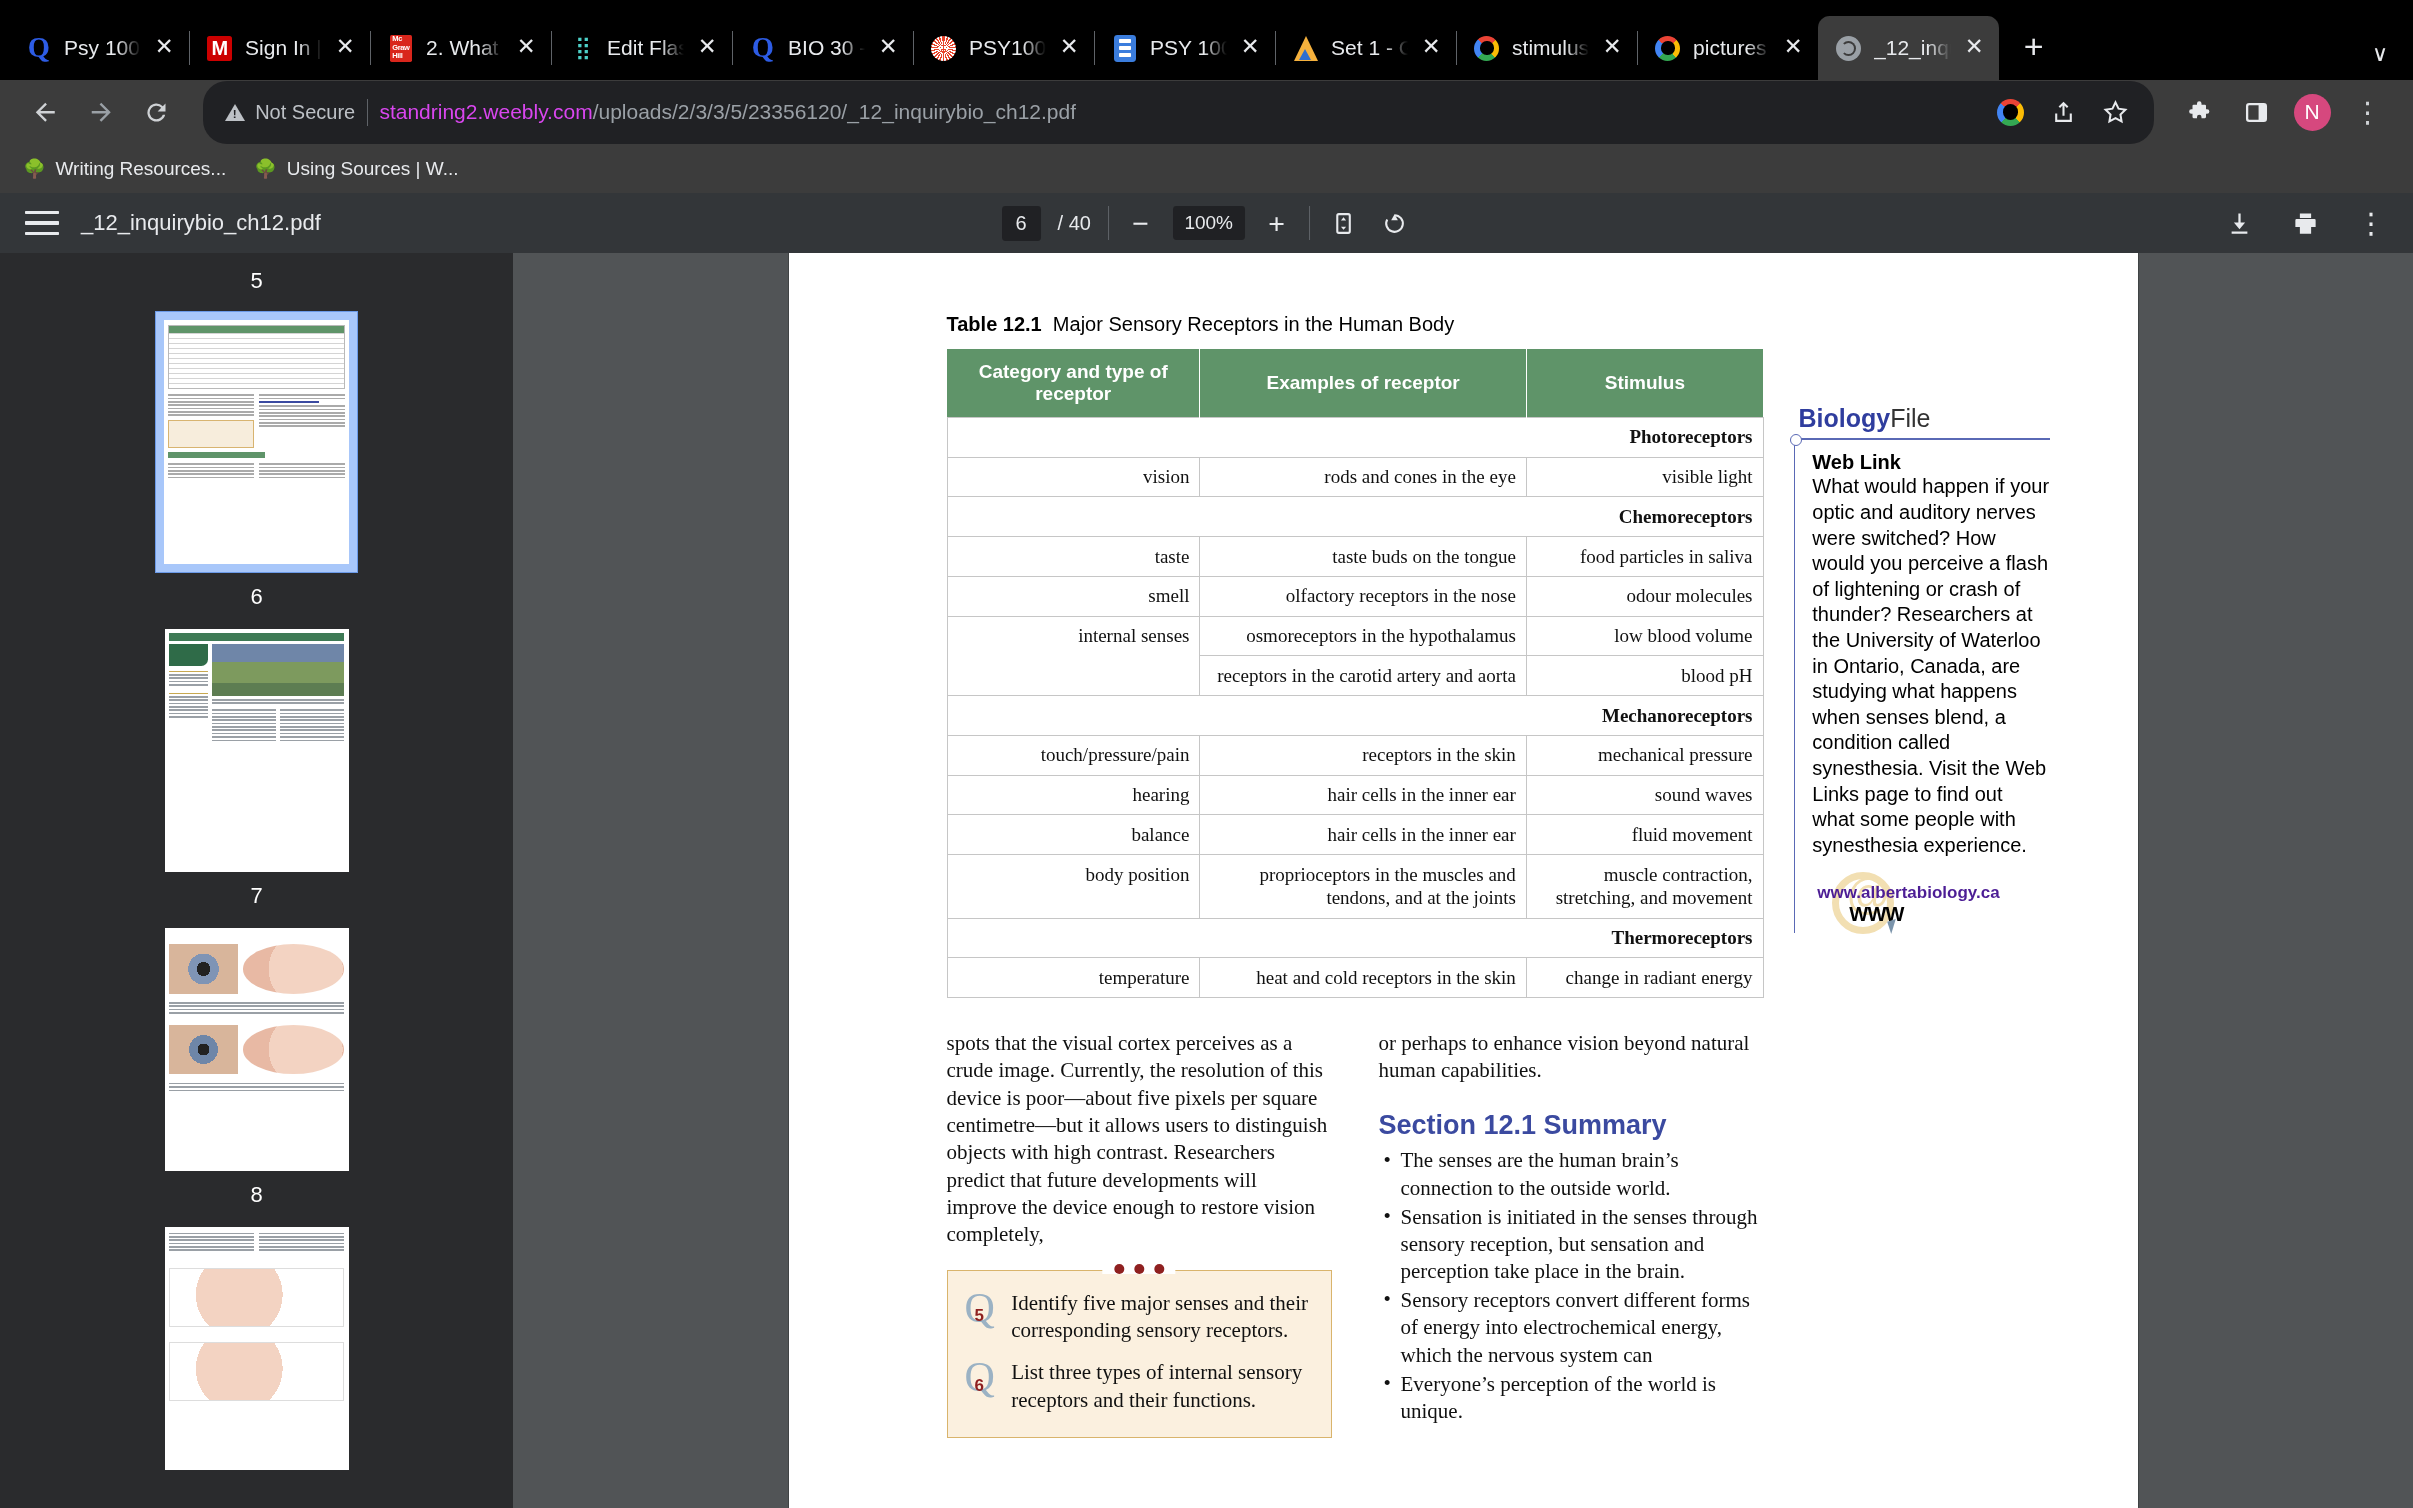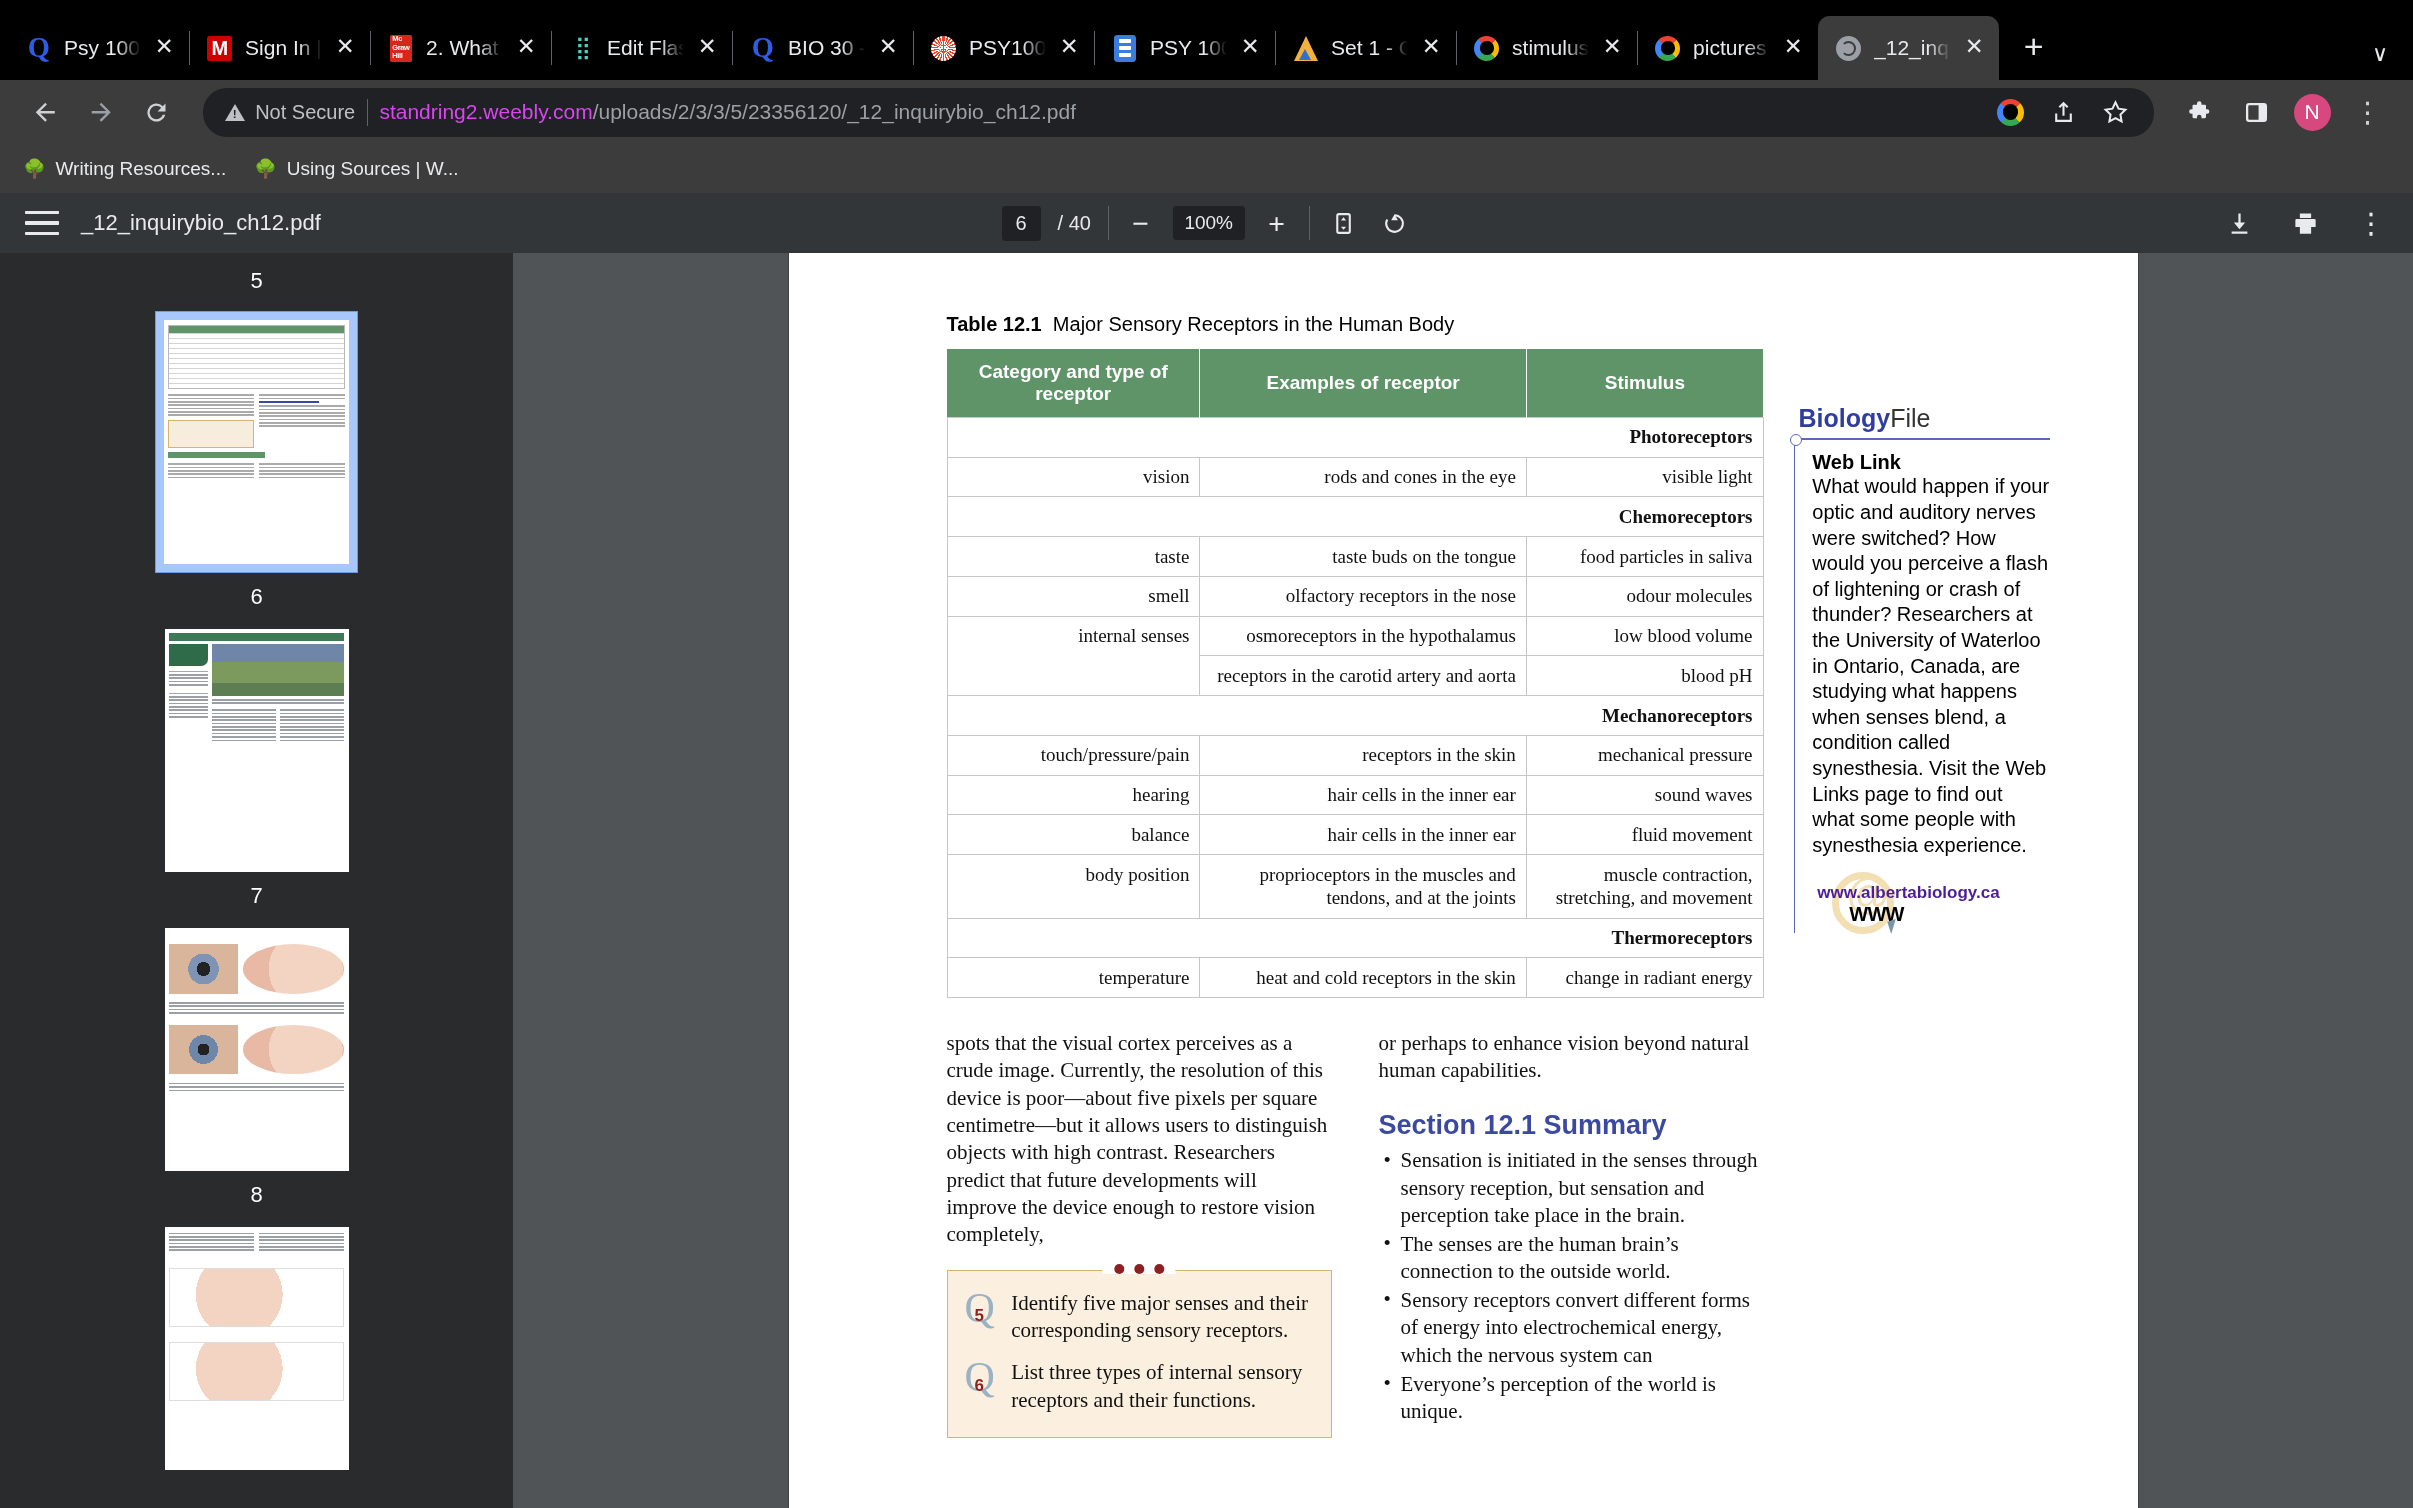--- a/index.html
+++ b/index.html
@@ -119,21 +119,21 @@
     gap: 8.4px;
   }
   .navbtn {
     width: 47px; height: 47px;
     display: flex; align-items: center; justify-content: center;
     color: #cfd2d5;
     flex: 0 0 auto;
   }
   .omnibox {
     flex: 1 1 auto;
-    height: 49px;
+    height: 63px;
     background: #202124;
     border-radius: 24px;
     display: flex;
     align-items: center;
     padding: 0 22px;
     margin: 12px 15px;
     gap: 11.7px;
     min-width: 0;
   }
   .notsecure {
@@ -887,22 +887,22 @@
                   <div class="qmark">Q<span>6</span></div>
                   <div class="qtext">List three types of internal sensory receptors and their functions.</div>
                 </div>
               </div>
             </div>
 
             <div class="bcol">
               <p>or perhaps to enhance vision beyond natural human capabilities.</p>
               <div class="sechead">Section 12.1 Summary</div>
               <ul class="sum">
+                <li>The senses are the human brain’s connection to the outside world.</li>
                 <li>Sensation is initiated in the senses through sensory reception, but sensation and perception take place in the brain.</li>
-                <li>The senses are the human brain’s connection to the outside world.</li>
                 <li>Sensory receptors convert different forms of energy into electrochemical energy, which the nervous system can</li>
                 <li>Everyone’s perception of the world is unique.</li>
               </ul>
             </div>
           </div>
         </div>
 
         <div class="sidecol">
           <div class="bf-title">
             <b>Biology</b><span>File</span>

